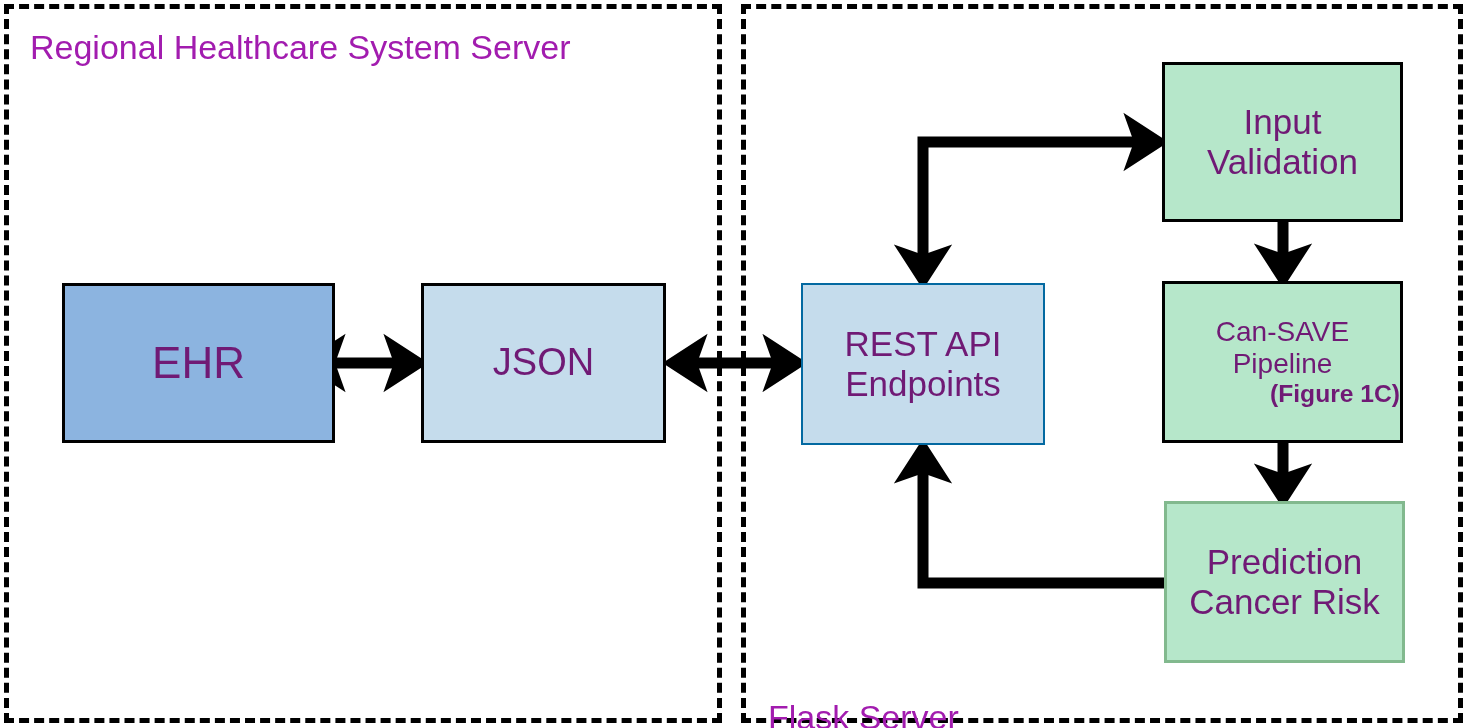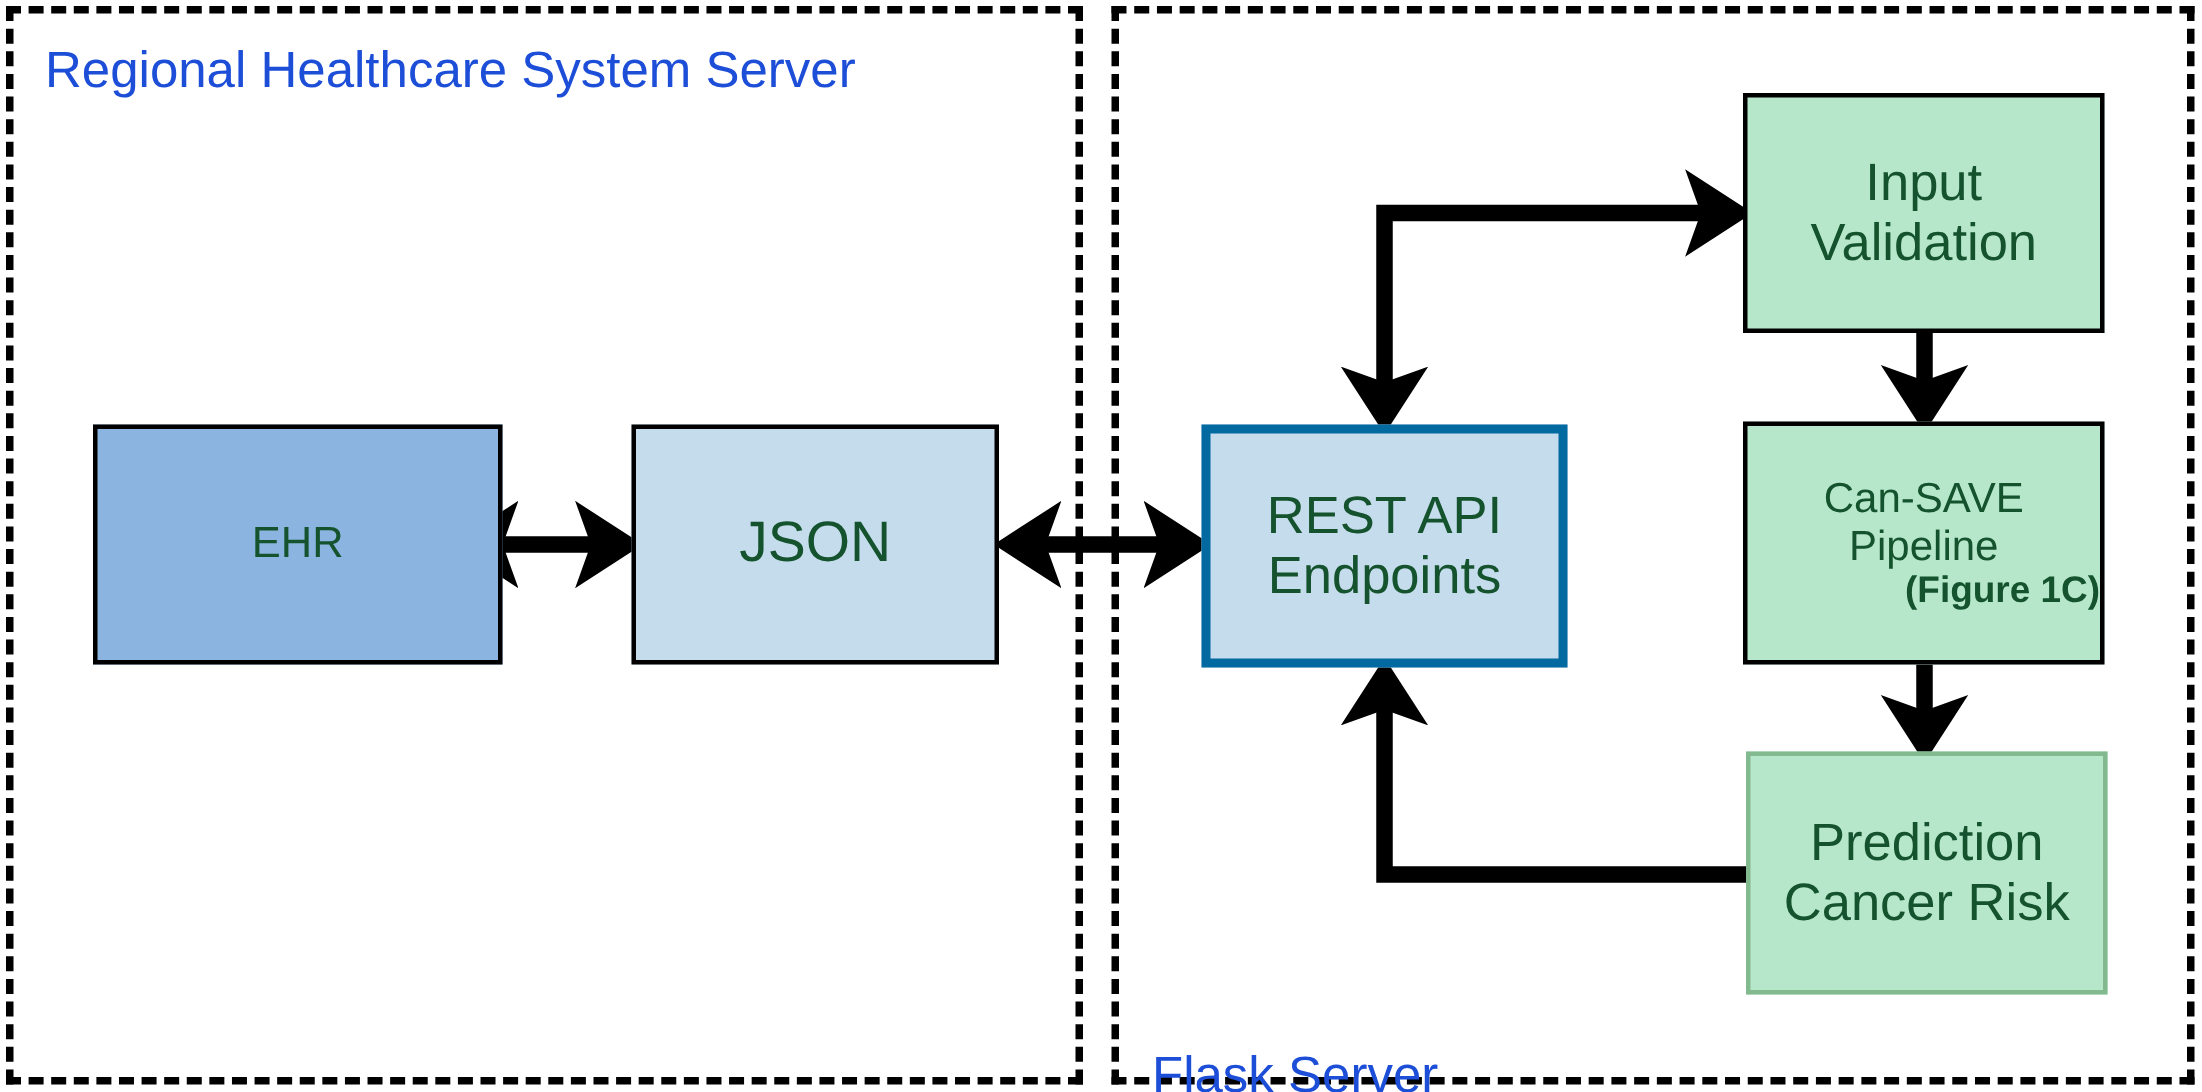--- a/index.html
+++ b/index.html
@@ -19,32 +19,32 @@
     overflow: hidden;
   }
   .panel {
     position: absolute;
     box-sizing: border-box;
     border: 5px dashed #000000;
     background: transparent;
   }
   .panel-label {
     position: absolute;
-    color: #1d4ed8;
+    color: #a21caf;
     font-family: "Liberation Sans", sans-serif;
     white-space: nowrap;
   }
   .node {
     position: absolute;
     box-sizing: border-box;
     display: flex;
     align-items: center;
     justify-content: center;
     text-align: center;
-    color: #14532d;
+    color: #701a75;
     font-family: "Liberation Sans", sans-serif;
     line-height: 1.14;
   }
   .node .lines {
     display: block;
     width: 100%;
   }
   .node .ln { display: block; }
   .node .ln.bold { font-weight: bold; font-size: 0.88em; text-align: right; }
   .edge-layer {
@@ -84,35 +84,35 @@
     <path d="M 923 273 L 923 142 L 1152 142" fill="none" stroke="#000000" stroke-width="11" stroke-linejoin="miter" marker-start="url(#ah-start)" marker-end="url(#ah-end)"></path>
 
     <line x1="1283" y1="222" x2="1283" y2="272" stroke="#000000" stroke-width="11" marker-end="url(#ah-end)"></line>
 
     <line x1="1283" y1="443" x2="1283" y2="492" stroke="#000000" stroke-width="11" marker-end="url(#ah-end)"></line>
 
     <path d="M 1164 583 L 923 583 L 923 455" fill="none" stroke="#000000" stroke-width="11" stroke-linejoin="miter" marker-end="url(#ah-end)"></path>
   </svg>
 
   <div class="node" style="left:62px; top:283px; width:273px; height:160px;
-              background:#8cb4e0; border:3px solid #000000; font-size:29px;">
+              background:#8cb4e0; border:3px solid #000000; font-size:44px;">
     <span class="lines">
       <span class="ln">EHR</span>
     </span>
   </div>
 
   <div class="node" style="left:421px; top:283px; width:245px; height:160px;
               background:#c5dcec; border:3px solid #000000; font-size:38px;">
     <span class="lines">
       <span class="ln">JSON</span>
     </span>
   </div>
 
   <div class="node" style="left:801px; top:283px; width:244px; height:162px;
-              background:#c5dcec; border:6px solid #0369a1; font-size:35px;">
+              background:#c5dcec; border:2px solid #0369a1; font-size:35px;">
     <span class="lines">
       <span class="ln">REST API</span>
       <span class="ln">Endpoints</span>
     </span>
   </div>
 
   <div class="node" style="left:1162px; top:62px; width:241px; height:160px;
               background:#b6e7ca; border:3px solid #000000; font-size:35px;">
     <span class="lines">
       <span class="ln">Input</span>

